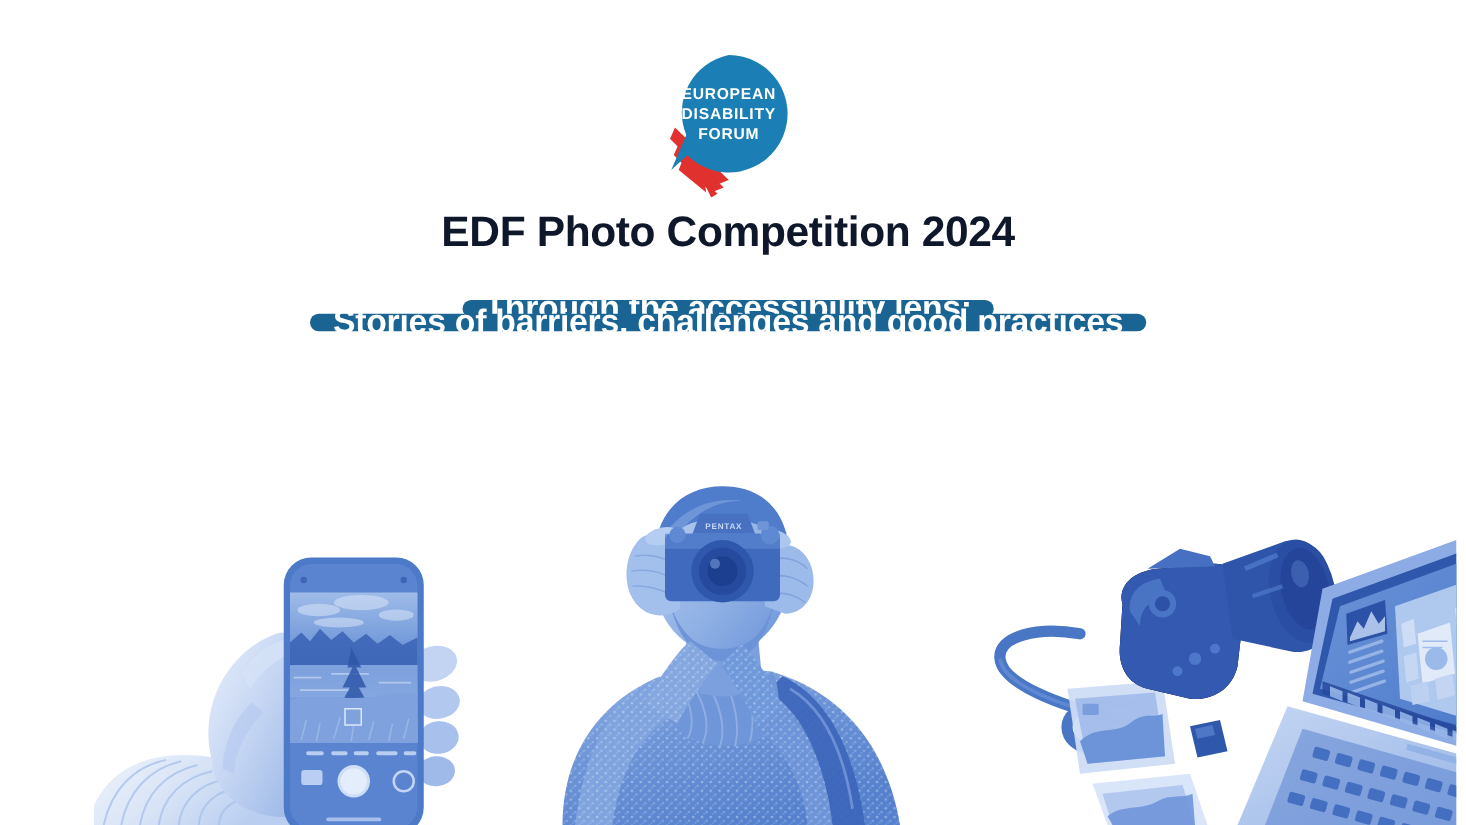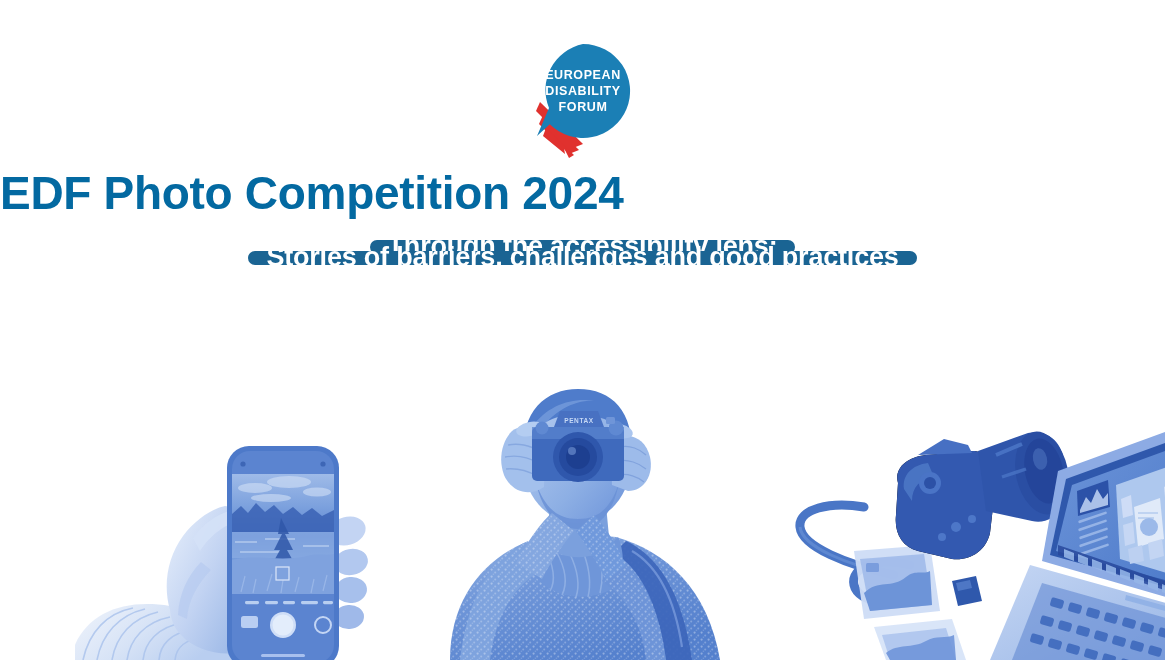--- a/index.html
+++ b/index.html
@@ -23,24 +23,25 @@
     left:50%; top:36px;
     transform:translateX(-50%);
     width:140px; height:122px;
   }
   .logo-wrap svg { display:block; width:140px; height:122px; }
 
   
   .title {
     position:absolute;
     left:0; right:0; top:166px;
-    font-size:46px;
+    text-align:center;
+    font-size:34px;
     font-weight:bold;
     letter-spacing:-0.3px;
-    color:#0369a1;
+    color:#0f172a;
     line-height:1.2;
   }
 
   
   .subtitle {
     position:absolute;
     left:0; right:0; top:240px;
     text-align:center;
     line-height:1.52;
     font-size:0;

